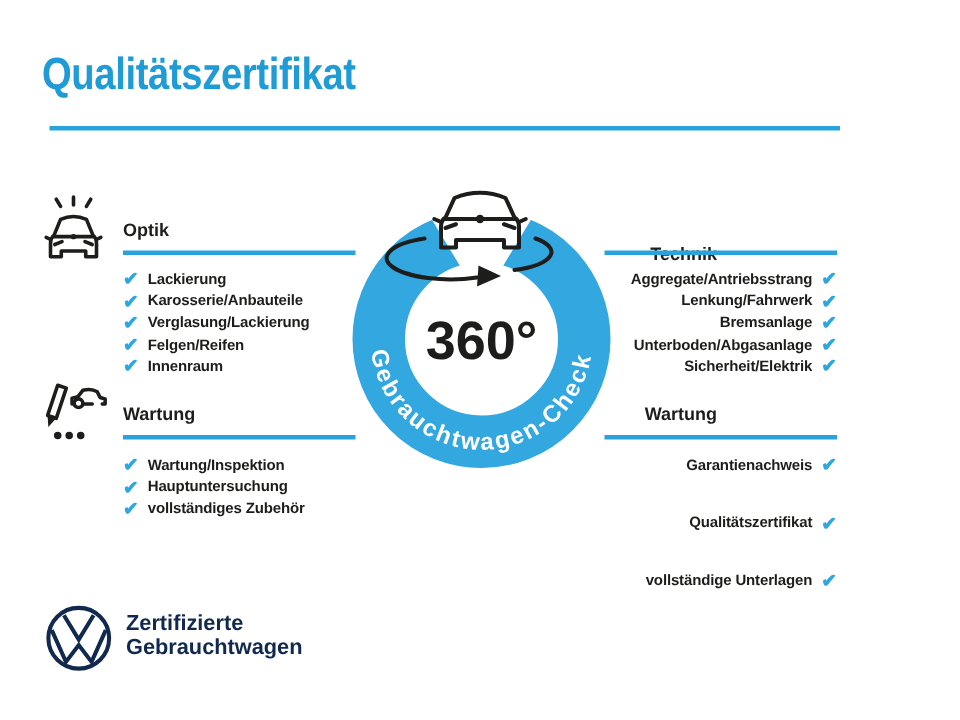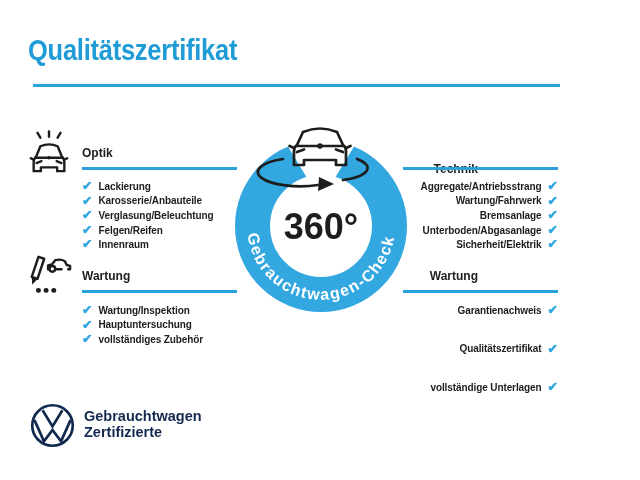--- a/index.html
+++ b/index.html
@@ -86,21 +86,21 @@
     <div class="row">
         <span class="check">✔</span>
         <span class="lbl">Lackierung</span>
       </div>
     <div class="row">
         <span class="check">✔</span>
         <span class="lbl">Karosserie/Anbauteile</span>
       </div>
     <div class="row">
         <span class="check">✔</span>
-        <span class="lbl">Verglasung/Beleuchtung</span>
+        <span class="lbl">Verglasung/Lackierung</span>
       </div>
     <div class="row">
         <span class="check">✔</span>
         <span class="lbl">Felgen/Reifen</span>
       </div>
     <div class="row">
         <span class="check">✔</span>
         <span class="lbl">Innenraum</span>
       </div>
   </div>
@@ -117,21 +117,21 @@
     <path d="M31.5 10.5 L35.5 14.5 L43 5.5"></path>
   </svg>
   <h2 id="technik-title" class="sec-title">Technik</h2>
   <div id="technik-rule" class="sec-rule"></div>
   <div id="technik-list" class="list">
     <div class="row r">
         <span class="lbl">Aggregate/Antriebsstrang</span>
         <span class="check">✔</span>
       </div>
     <div class="row r">
-        <span class="lbl">Wartung/Fahrwerk</span>
+        <span class="lbl">Lenkung/Fahrwerk</span>
         <span class="check">✔</span>
       </div>
     <div class="row r">
         <span class="lbl">Bremsanlage</span>
         <span class="check">✔</span>
       </div>
     <div class="row r">
         <span class="lbl">Unterboden/Abgasanlage</span>
         <span class="check">✔</span>
       </div>
@@ -212,17 +212,17 @@
       </g>
     </g>
   </svg>
 
   <svg id="vw-logo" width="45" height="45" viewBox="0 0 100 100">
     <circle cx="50" cy="50" r="45"></circle>
     <polyline points="28,16 50,52 72,16"></polyline>
     <polyline points="10,38 31,85 50,60 69,85 90,38"></polyline>
   </svg>
   <div id="footer-text">
+    <div>Zertifizierte</div>
     <div>Gebrauchtwagen</div>
-    <div>Zertifizierte</div>
   </div>
 
 </div>
 
 </body></html>

